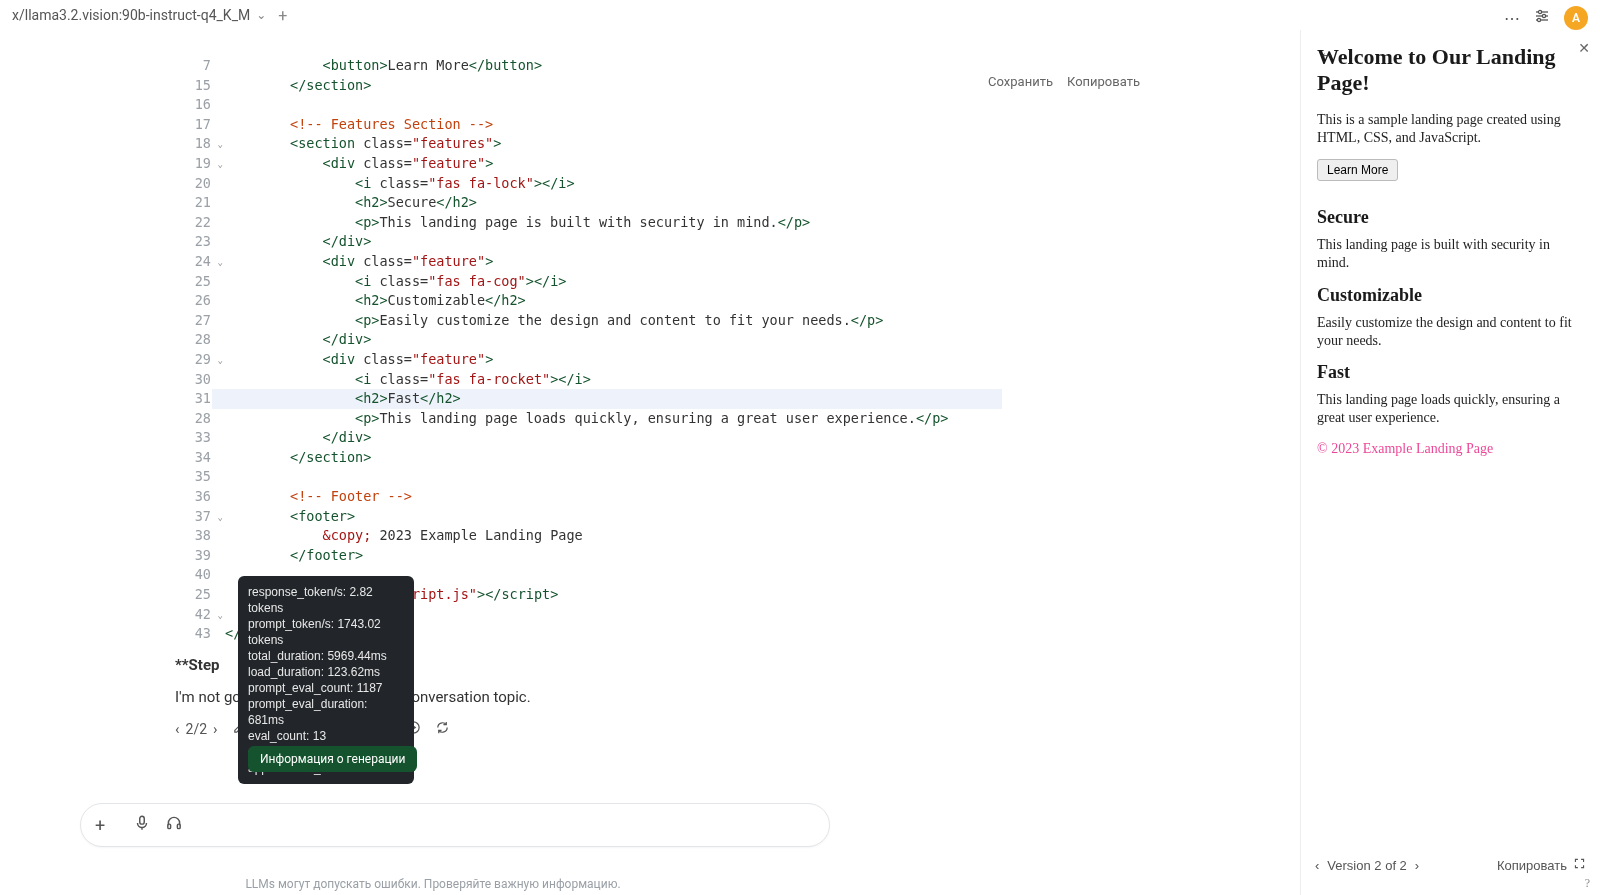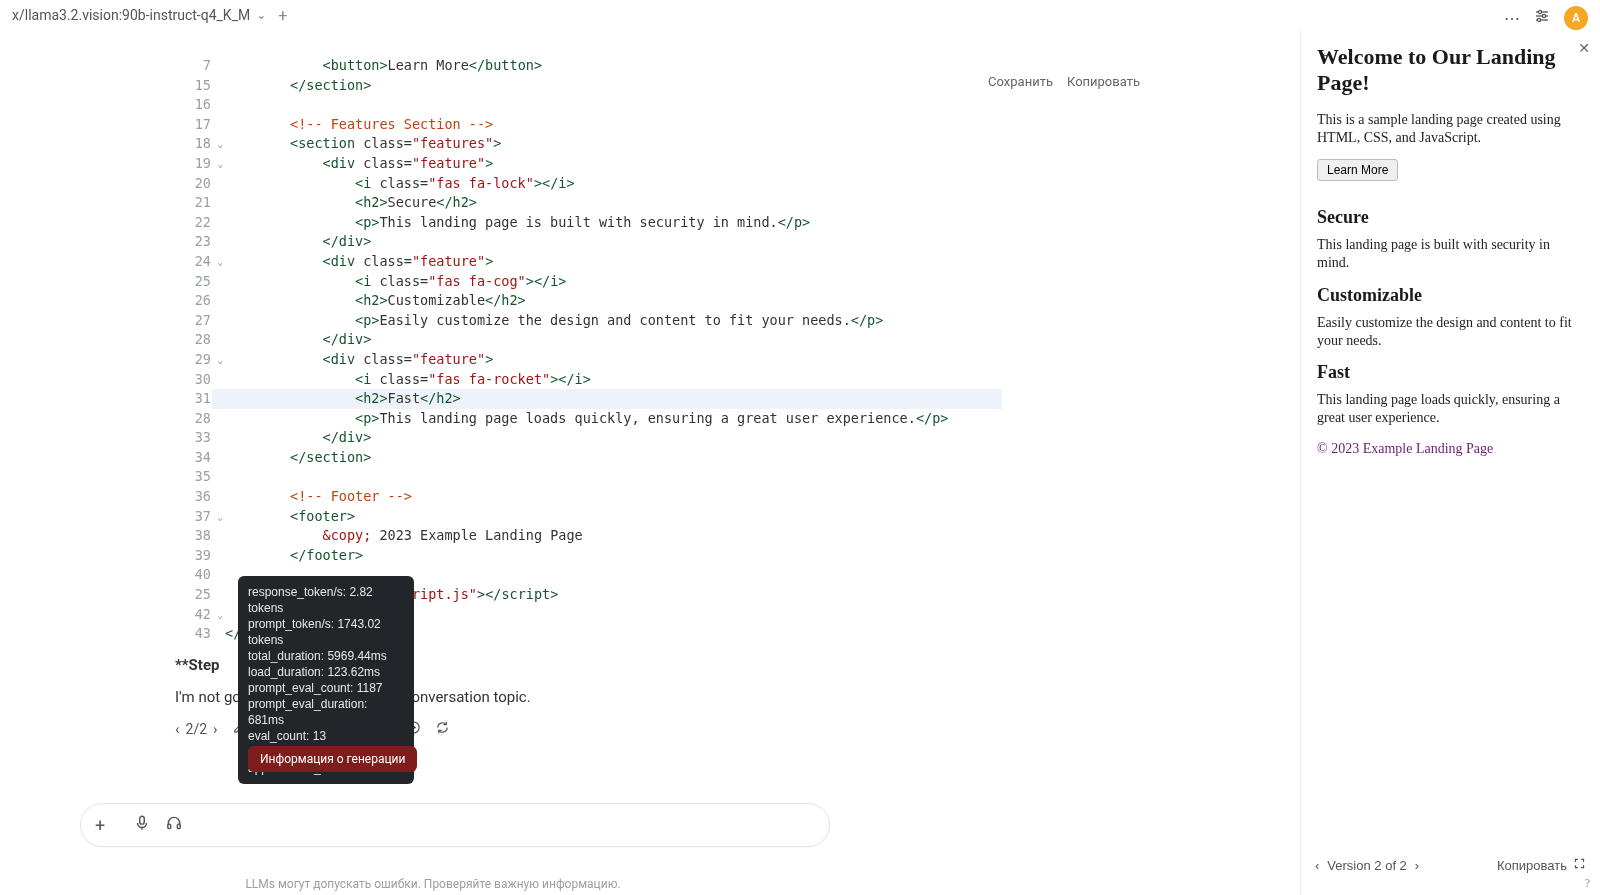--- a/index.html
+++ b/index.html
@@ -140,21 +140,21 @@
   padding: 8px 10px;
   border-radius: 6px;
   font-family: -apple-system, sans-serif;
   z-index: 20;
   width: 176px;
 }
 .gen-info-tip {
   position: absolute;
   left: 248px;
   top: 716px;
-  background: #7f1d1d;
+  background: #14532d;
   color: #fff;
   font-size: 12px;
   padding: 6px 12px;
   border-radius: 6px;
   z-index: 20;
 }
 .input-bar {
   position: absolute;
   bottom: 48px;
   left: 80px;
@@ -230,21 +230,21 @@
   margin-bottom: 16px;
   cursor: pointer;
 }
 .rp-h2 {
   font-size: 18px;
   font-weight: 700;
   margin: 10px 0 8px 0;
 }
 .rp-footer {
   font-size: 14px;
-  color: #701a75;
+  color: #ec4899;
   margin-top: 14px;
 }
 .rp-bottom {
   position: absolute;
   bottom: 22px;
   left: 0; right: 0;
   padding: 0 14px;
   display: flex;
   align-items: center;
   justify-content: space-between;

